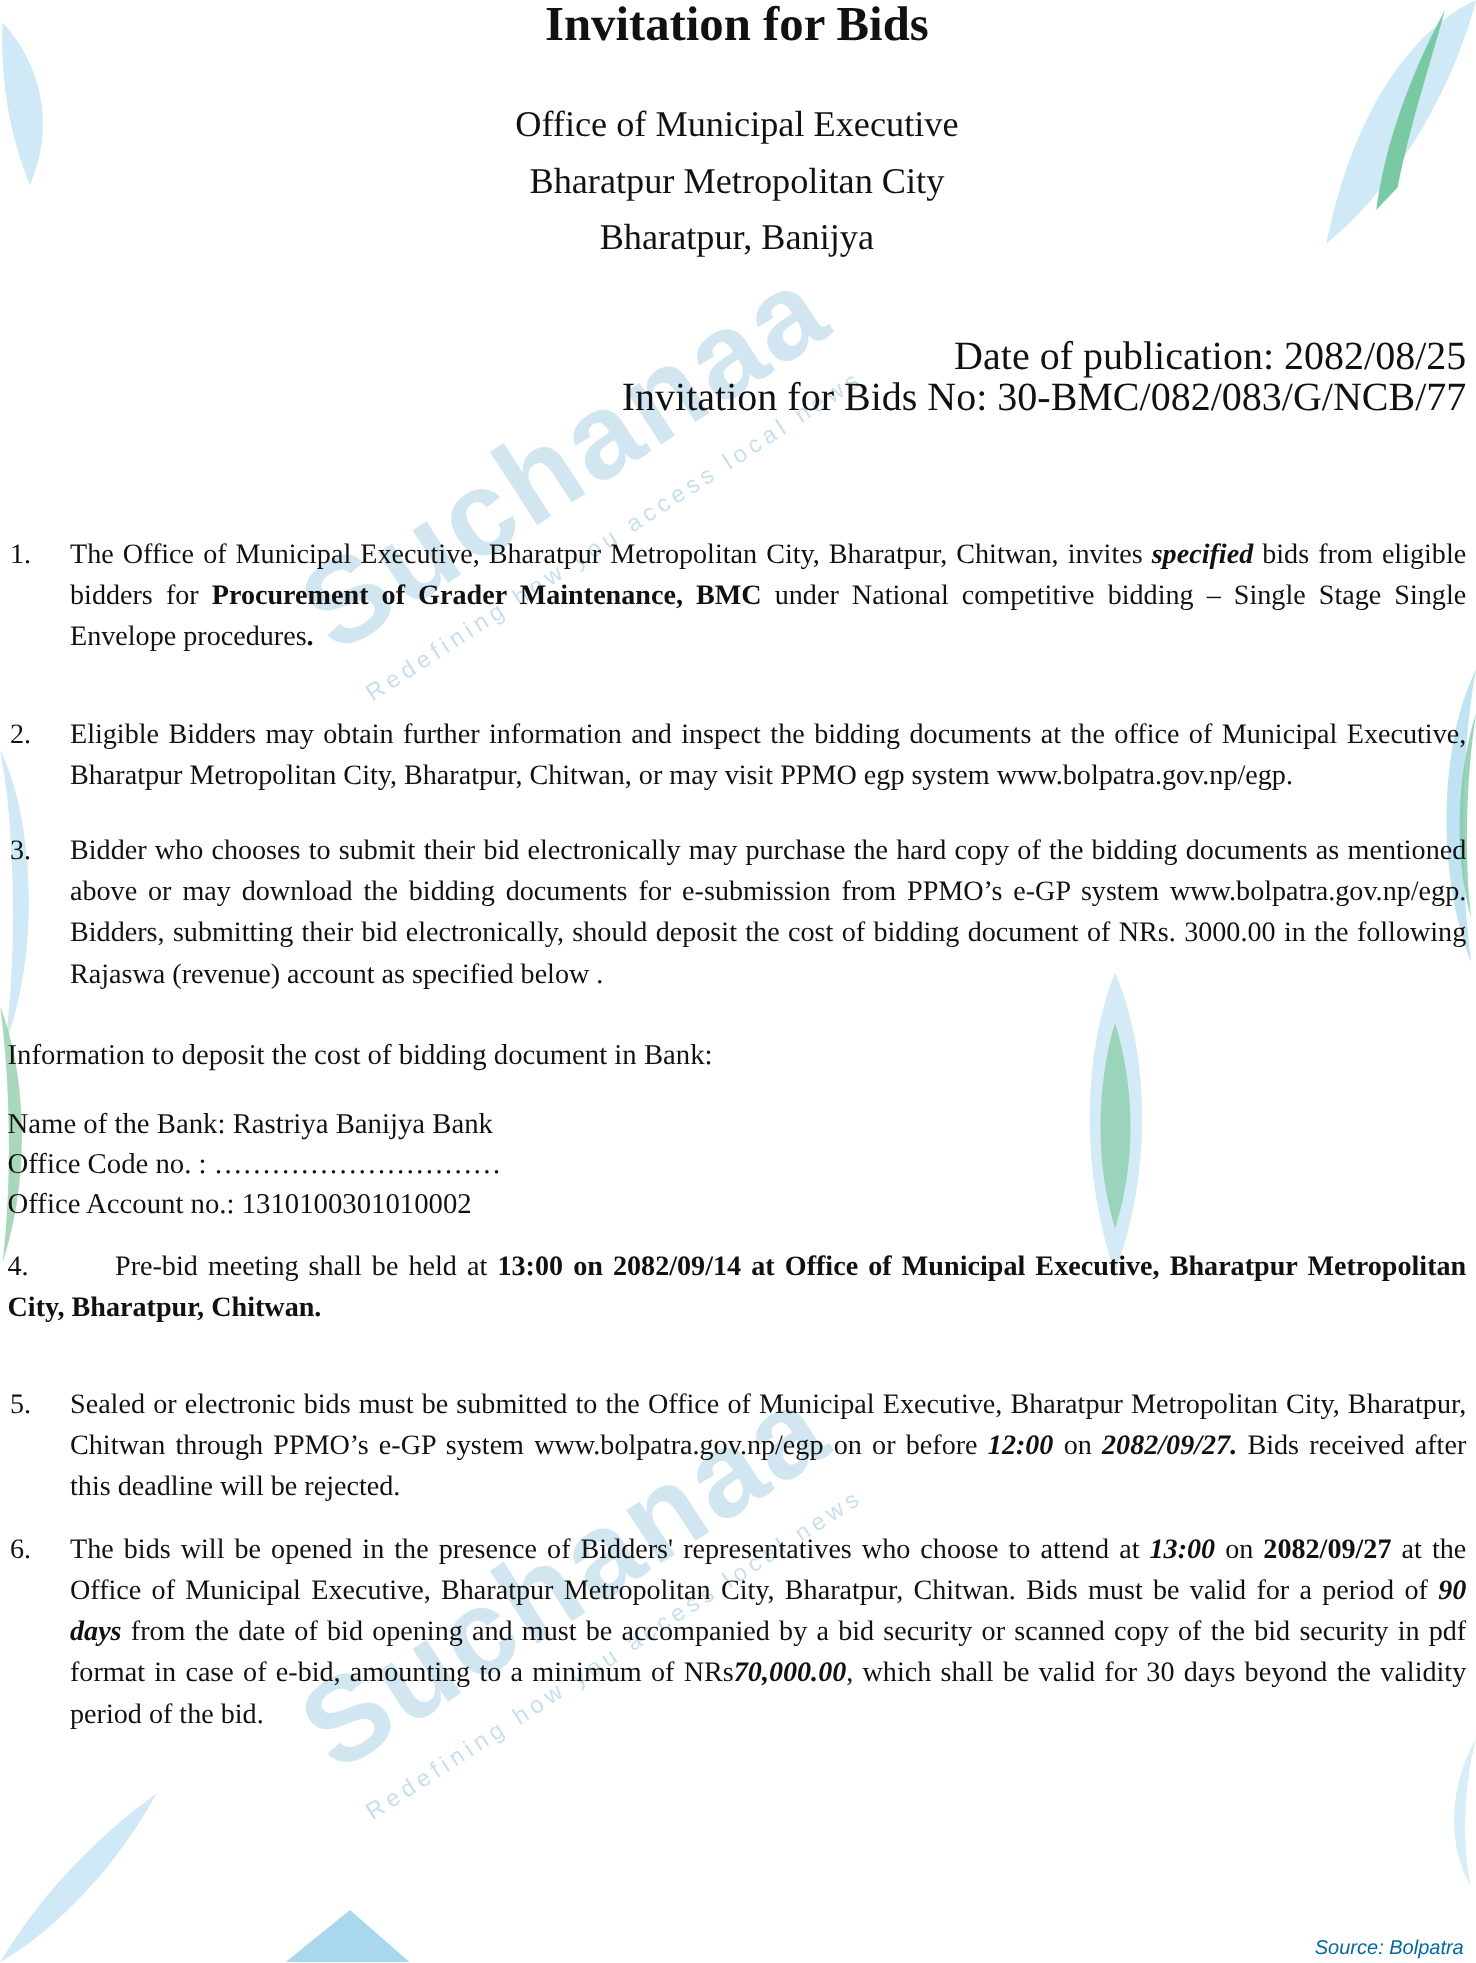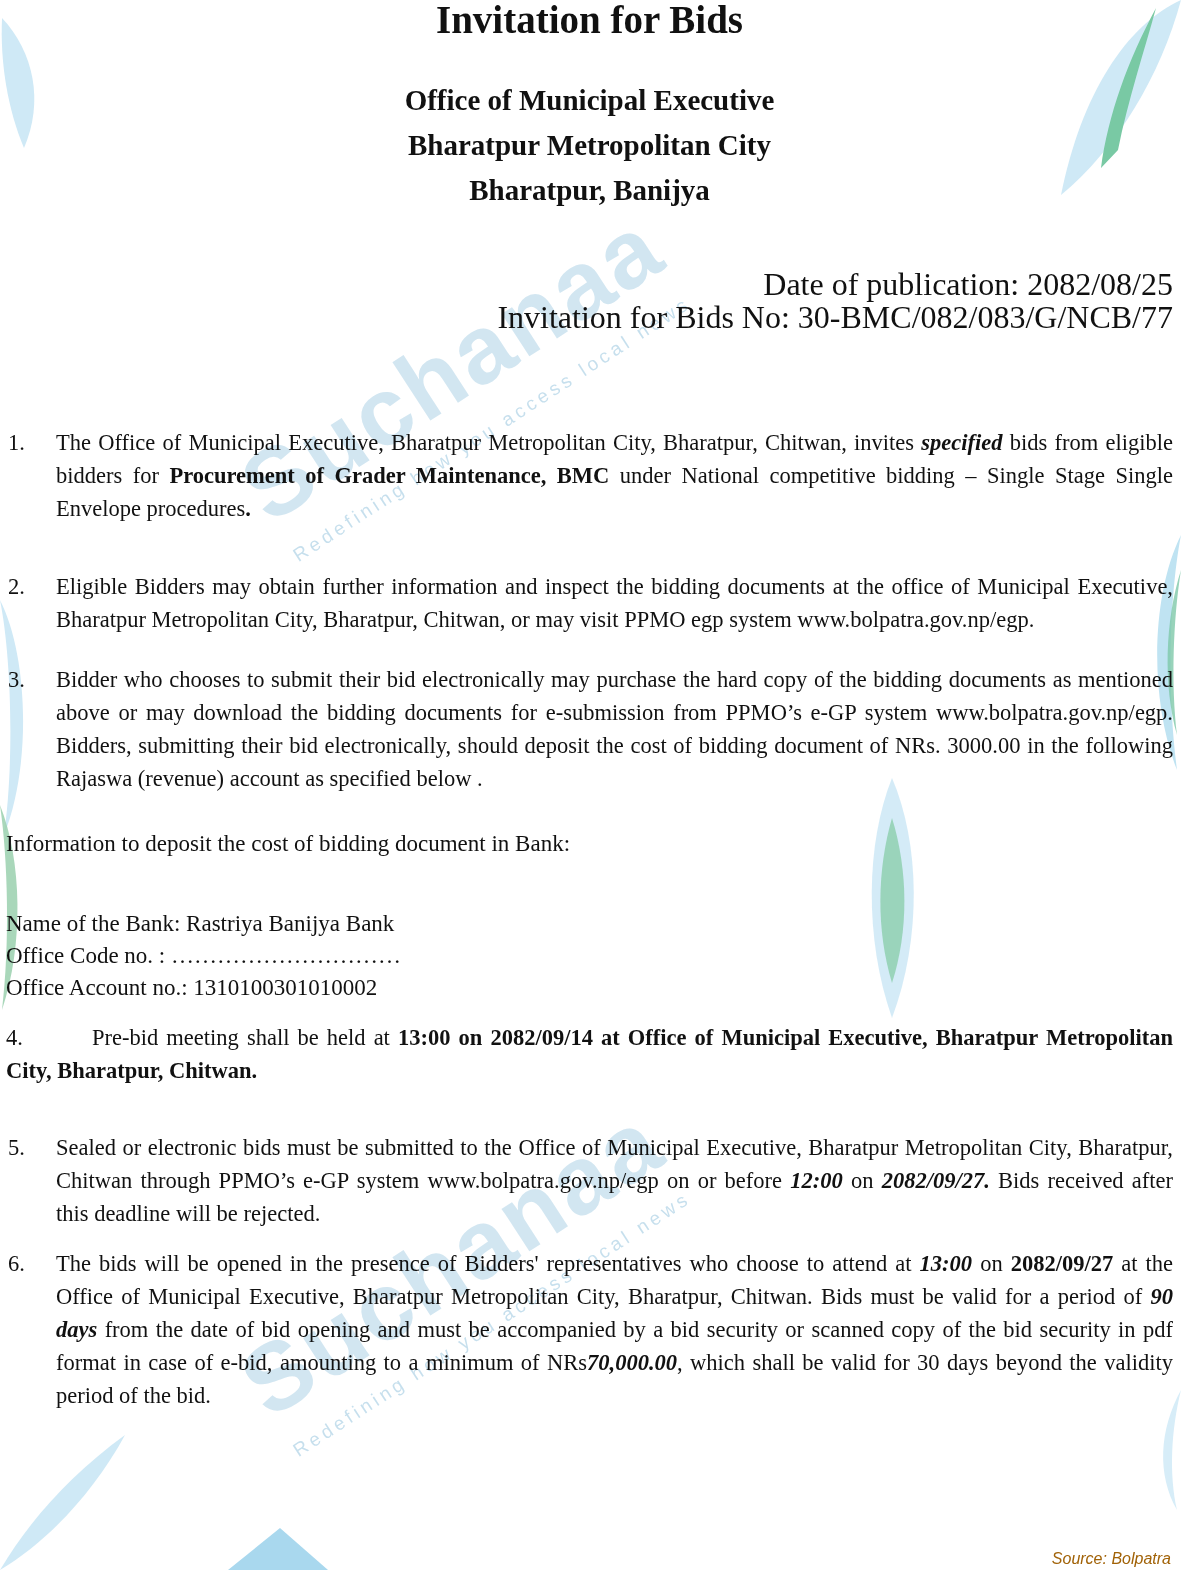--- a/index.html
+++ b/index.html
@@ -17,40 +17,40 @@
   .wm-brand {
     display:block; font-family:"Liberation Sans", sans-serif; font-weight:700;
     font-size:96px; letter-spacing:3px; color:#aed2e6; opacity:.55;
   }
   .wm-tag {
     display:block; font-family:"Liberation Sans", sans-serif;
     font-size:19px; letter-spacing:4px; color:#b9d8e9; opacity:.8; margin-top:8px;
   }
   .content { position:relative; z-index:1; padding:2px 8px 0 6px; }
   .doc-title { font-size:39px; line-height:36px; font-weight:700; text-align:center; margin-bottom:40px; }
-  .office-block { font-size:29px; line-height:45px; font-weight:700; text-align:center; margin-bottom:55px; }
+  .office-block { font-size:29px; line-height:45px; font-weight:400; text-align:center; margin-bottom:55px; }
   .pub-block { font-size:32px; line-height:33px; text-align:right; margin-bottom:92px; }
   .para {
     position:relative; font-size:22.5px; line-height:33px;
     text-align:justify; padding-left:50px;
   }
   .para .num { position:absolute; left:2px; top:0; }
   .para-flat { position:relative; font-size:22.5px; line-height:33px; text-align:justify; }
   .num-inline { display:inline-block; min-width:24px; }
   .tab-gap { display:inline-block; width:62px; }
   .b { font-weight:700; }
   .i { font-style:italic; }
   .mb45 { margin-bottom:45px; } .mb27 { margin-bottom:27px; } .mb32 { margin-bottom:32px; }
   .mb28 { margin-bottom:44px; } .mb17 { margin-bottom:17px; }
-  .bank-heading { font-size:23px; line-height:33px; margin-bottom:48px; }
+  .bank-heading { font-size:23px; line-height:33px; margin-bottom:23px; }
   .bank-block { font-size:23px; line-height:32px; margin-bottom:17px; }
   .bank-line { white-space:nowrap; }
   .source-note {
     position:absolute; right:10px; bottom:2px; z-index:2;
-    font-family:"Liberation Sans", sans-serif; font-style:italic; font-size:16px; color:#a16207;
+    font-family:"Liberation Sans", sans-serif; font-style:italic; font-size:16px; color:#0369a1;
   }
 </style>
 </head>
 <body>
 
 <div class="page">
 
   <svg class="deco" style="left:0;top:18px" width="64" height="130" viewBox="0 0 64 130">
     <path d="M2,0 C34,34 44,84 24,130 C8,92 0,46 2,0 Z" fill="#cfe9f6"></path>
   </svg>

